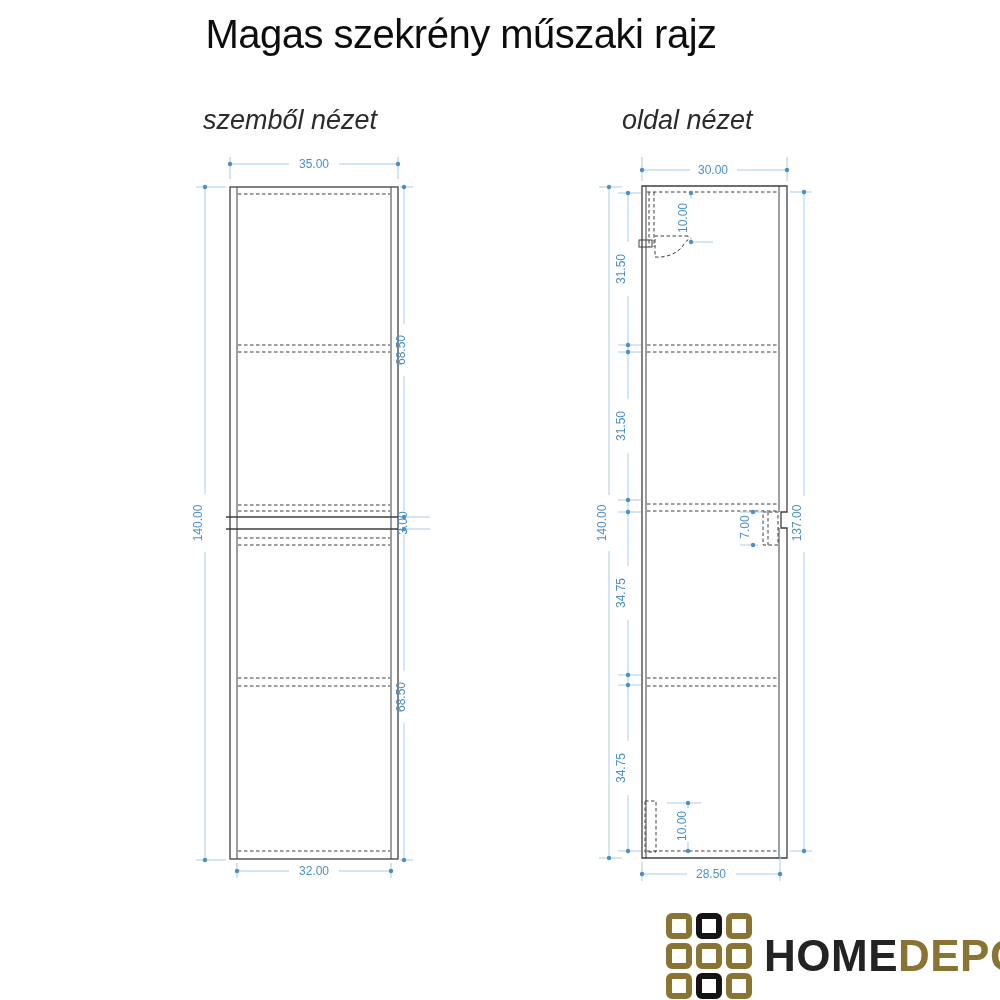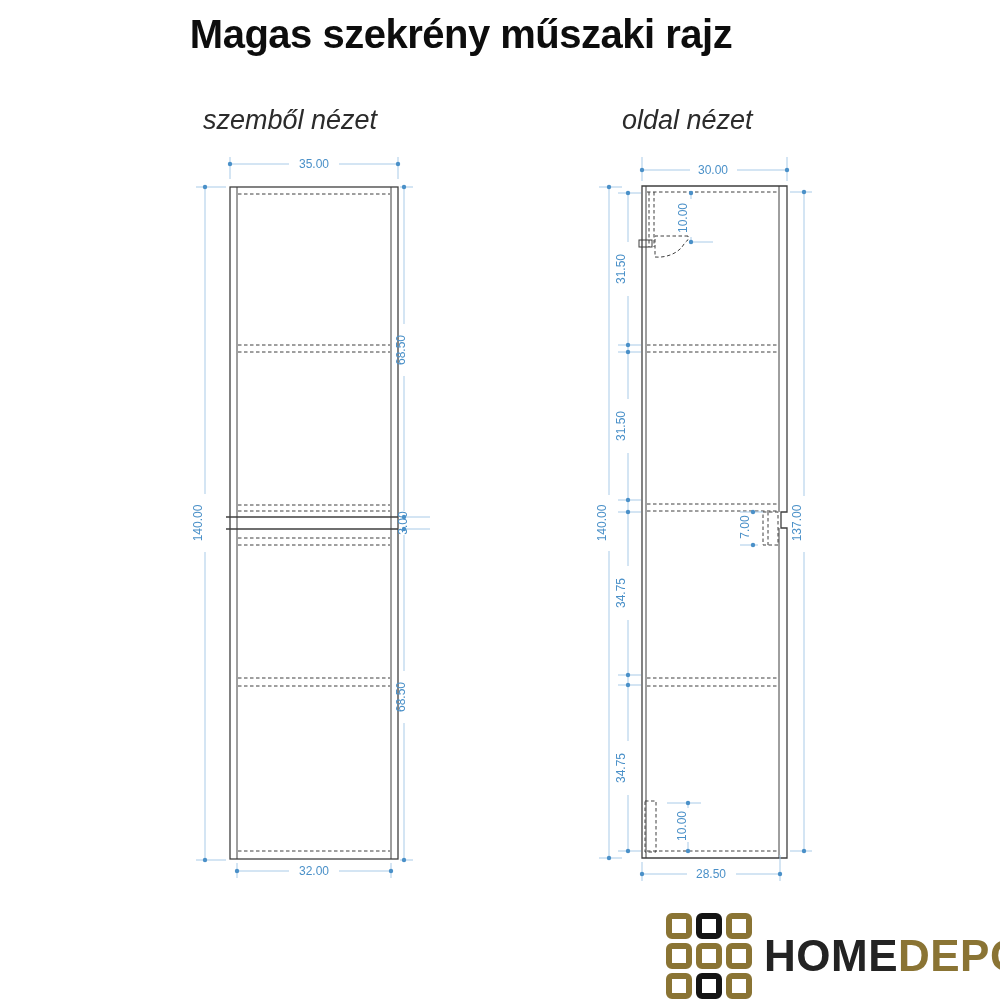--- a/index.html
+++ b/index.html
@@ -2,21 +2,21 @@
 <html><head>
 <meta charset="utf-8">
 <style>
   html,body{margin:0;padding:0;}
   body{
     width:1000px;height:1000px;position:relative;overflow:hidden;
     background:#ffffff;font-family:"Liberation Sans",sans-serif;
   }
   .page-title{
     position:absolute;top:12px;left:0;width:922px;text-align:center;
-    font-size:40px;font-weight:bold;color:#0d0d0d;letter-spacing:-0.5px;margin:0;
+    font-size:40px;font-weight:normal;color:#0d0d0d;letter-spacing:-0.5px;margin:0;
   }
   .view-label{
     position:absolute;top:105px;width:220px;
     font-size:27px;font-style:italic;color:#2b2b2b;
   }
   .view-label.front{left:203px;}
   .view-label.side{left:622px;}
   svg.drawing{position:absolute;left:0;top:0;}
   .draw{stroke:#3f3f3f;stroke-width:1.3;fill:none;}
   .thin{stroke-width:1;}

